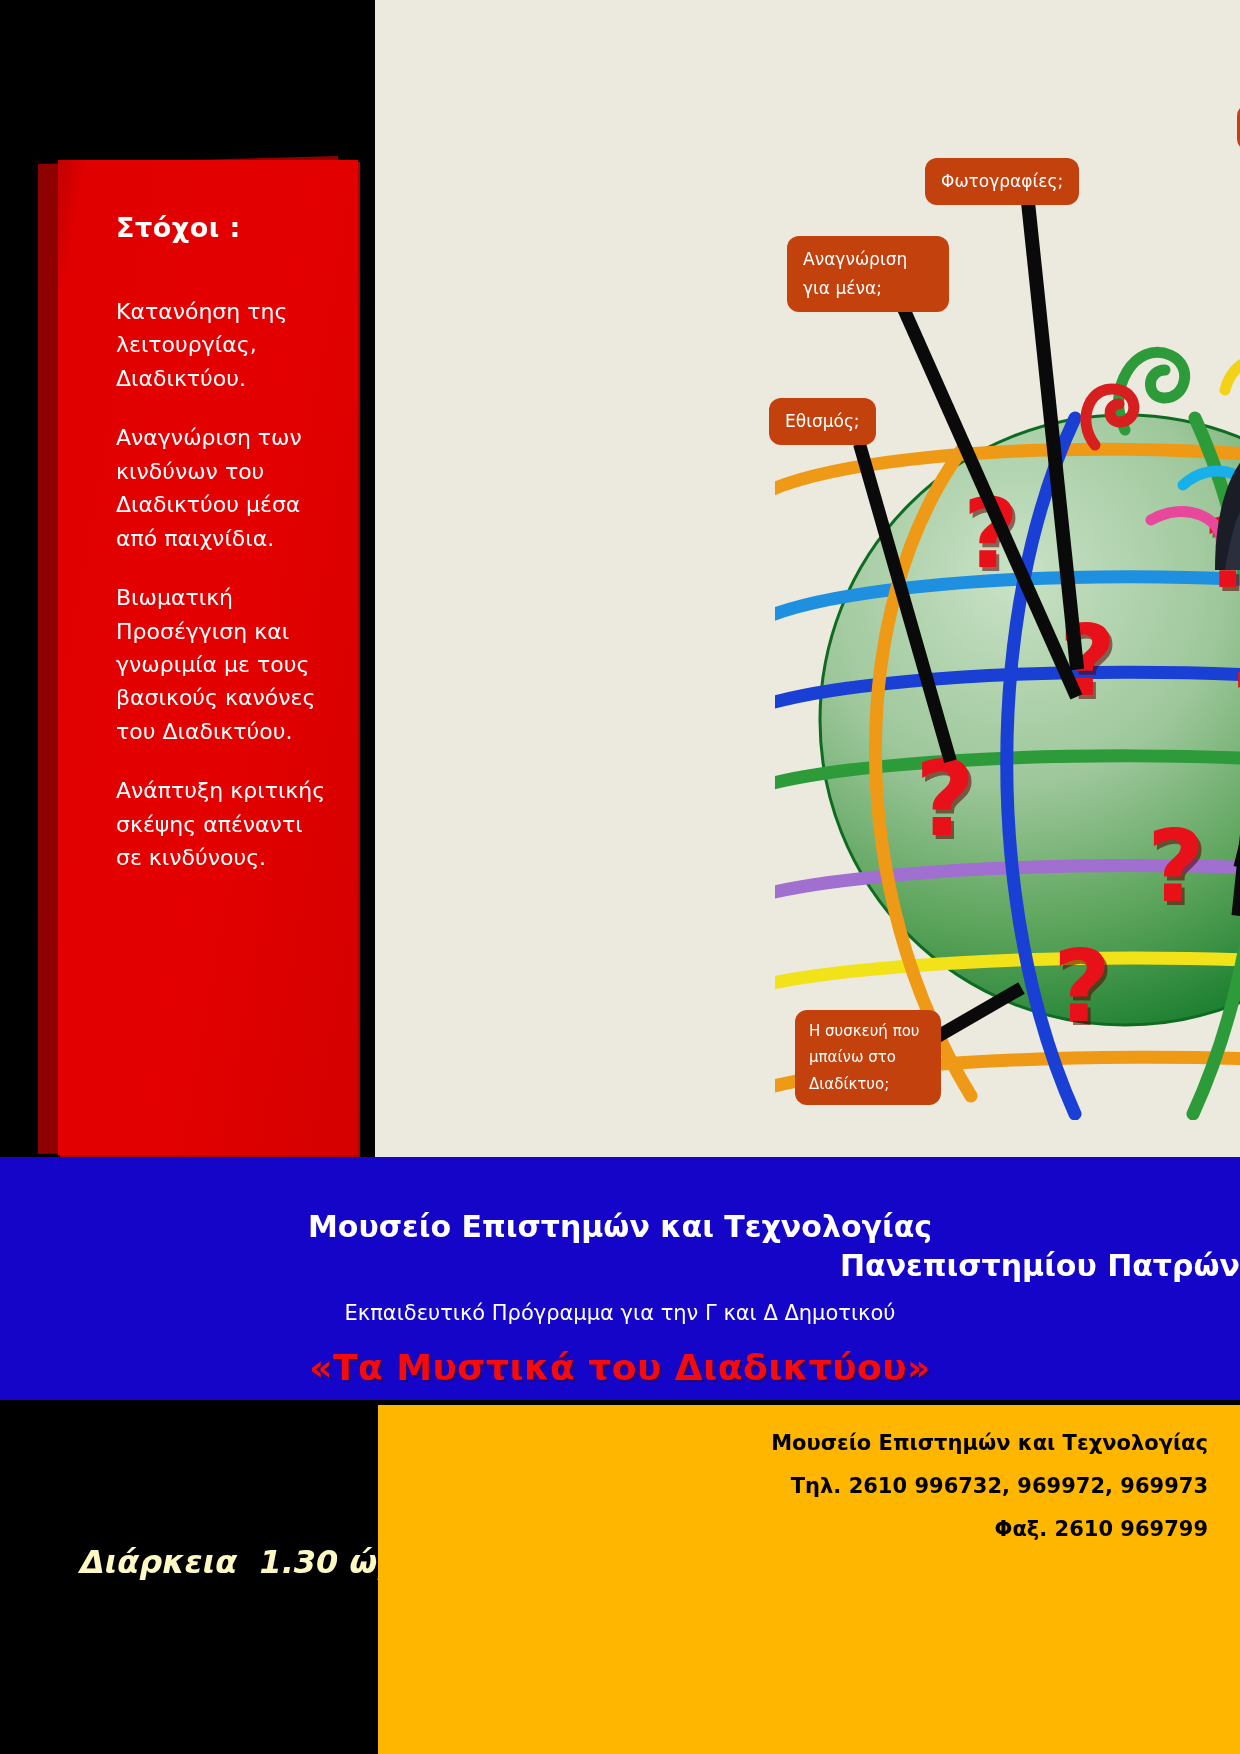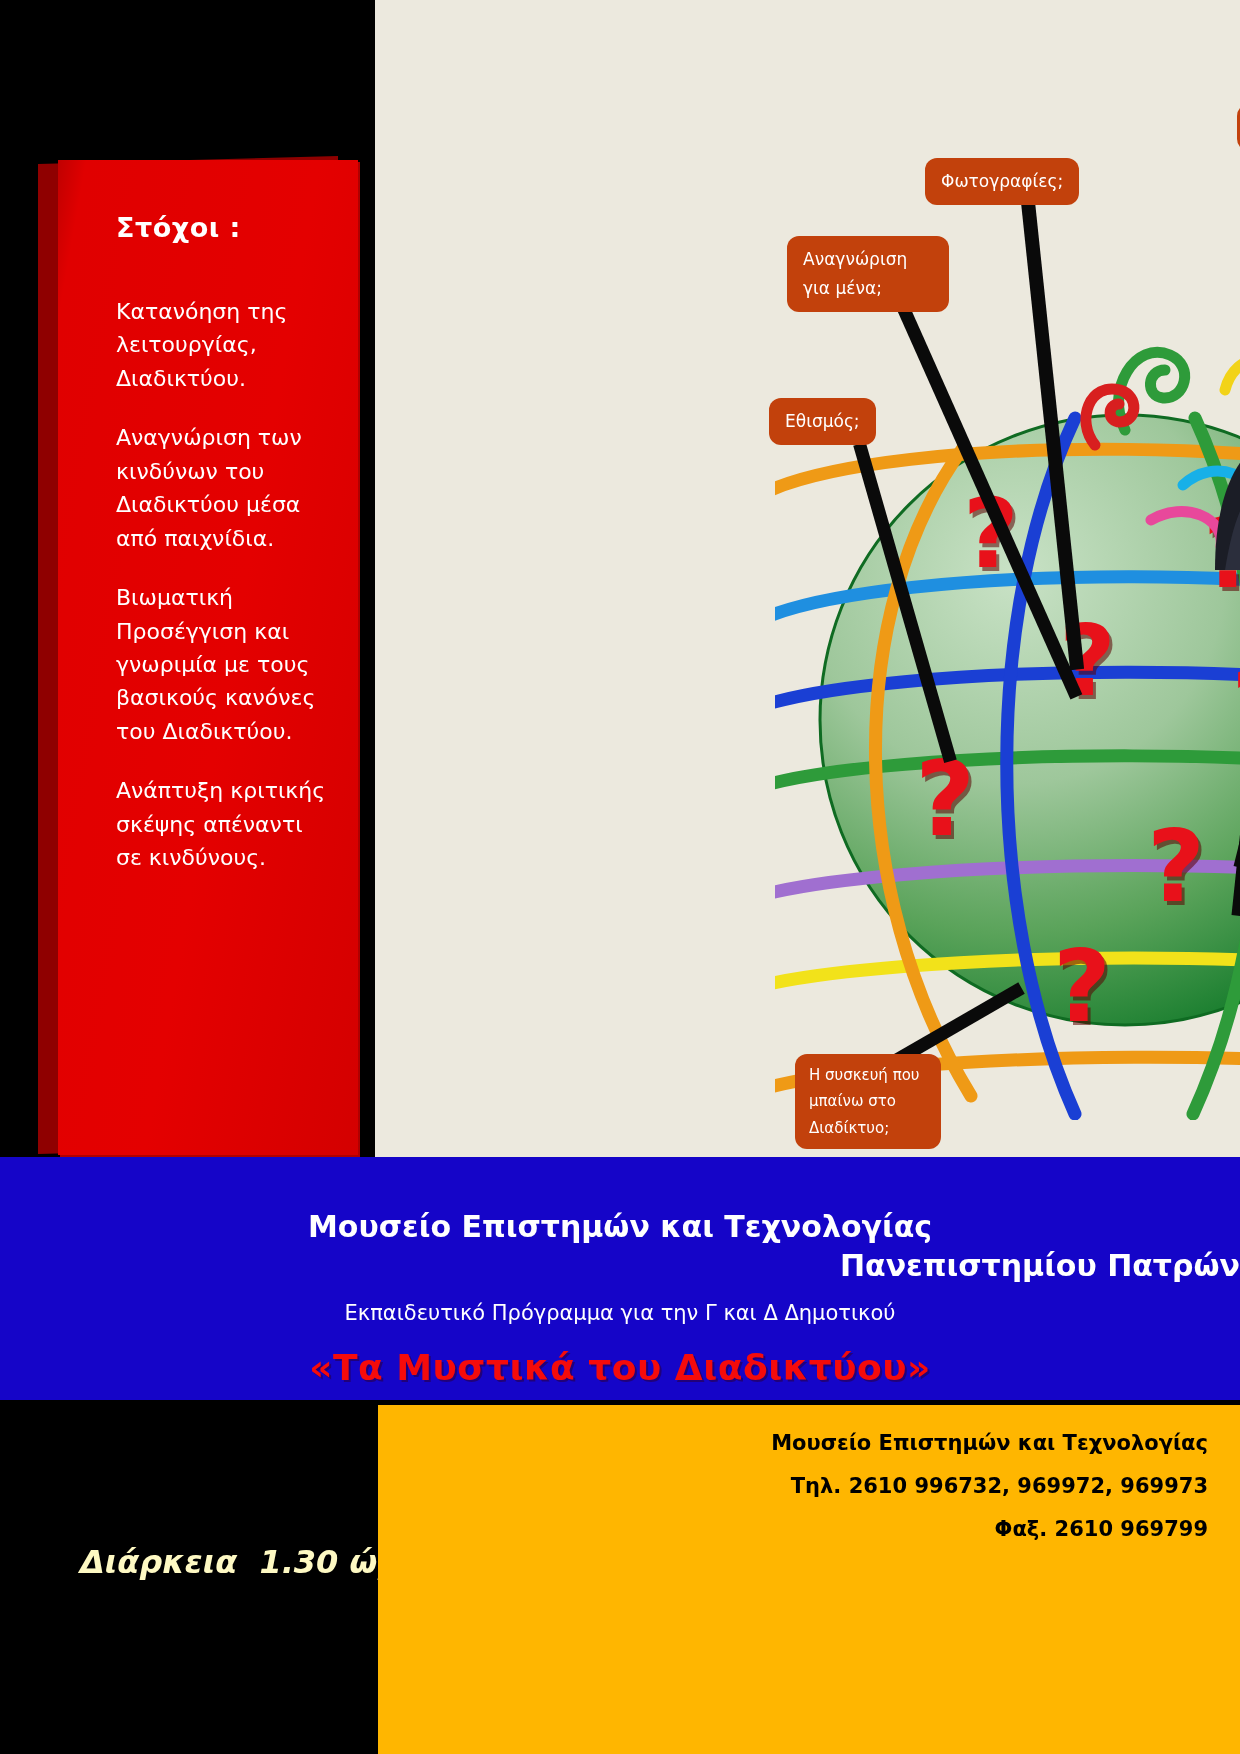--- a/index.html
+++ b/index.html
@@ -213,21 +213,21 @@
 
     <div class="bubble" style="left:862px;top:104px;">Παρενόχληση;</div>
 
     <div class="bubble" style="left:550px;top:158px;">Φωτογραφίες;</div>
 
     <div class="bubble" style="left:412px;top:236px;width:130px;">Αναγνώριση
 για μένα;</div>
 
     <div class="bubble" style="left:394px;top:398px;">Εθισμός;</div>
 
-    <div class="bubble small" style="left:420px;top:1054px;width:118px;">Η συσκευή που
+    <div class="bubble small" style="left:420px;top:1010px;width:118px;">Η συσκευή που
 μπαίνω  στο
 Διαδίκτυο;</div>
   </div>
 
   <div class="red-shadow"></div>
   <div class="red-card">
     <div class="card-inner">
       <div class="goals-title">Στόχοι :</div>
       <p class="goal-item">Κατανόηση της λειτουργίας, Διαδικτύου.</p>
       <p class="goal-item">Αναγνώριση των  κινδύνων του Διαδικτύου μέσα από παιχνίδια.</p>

